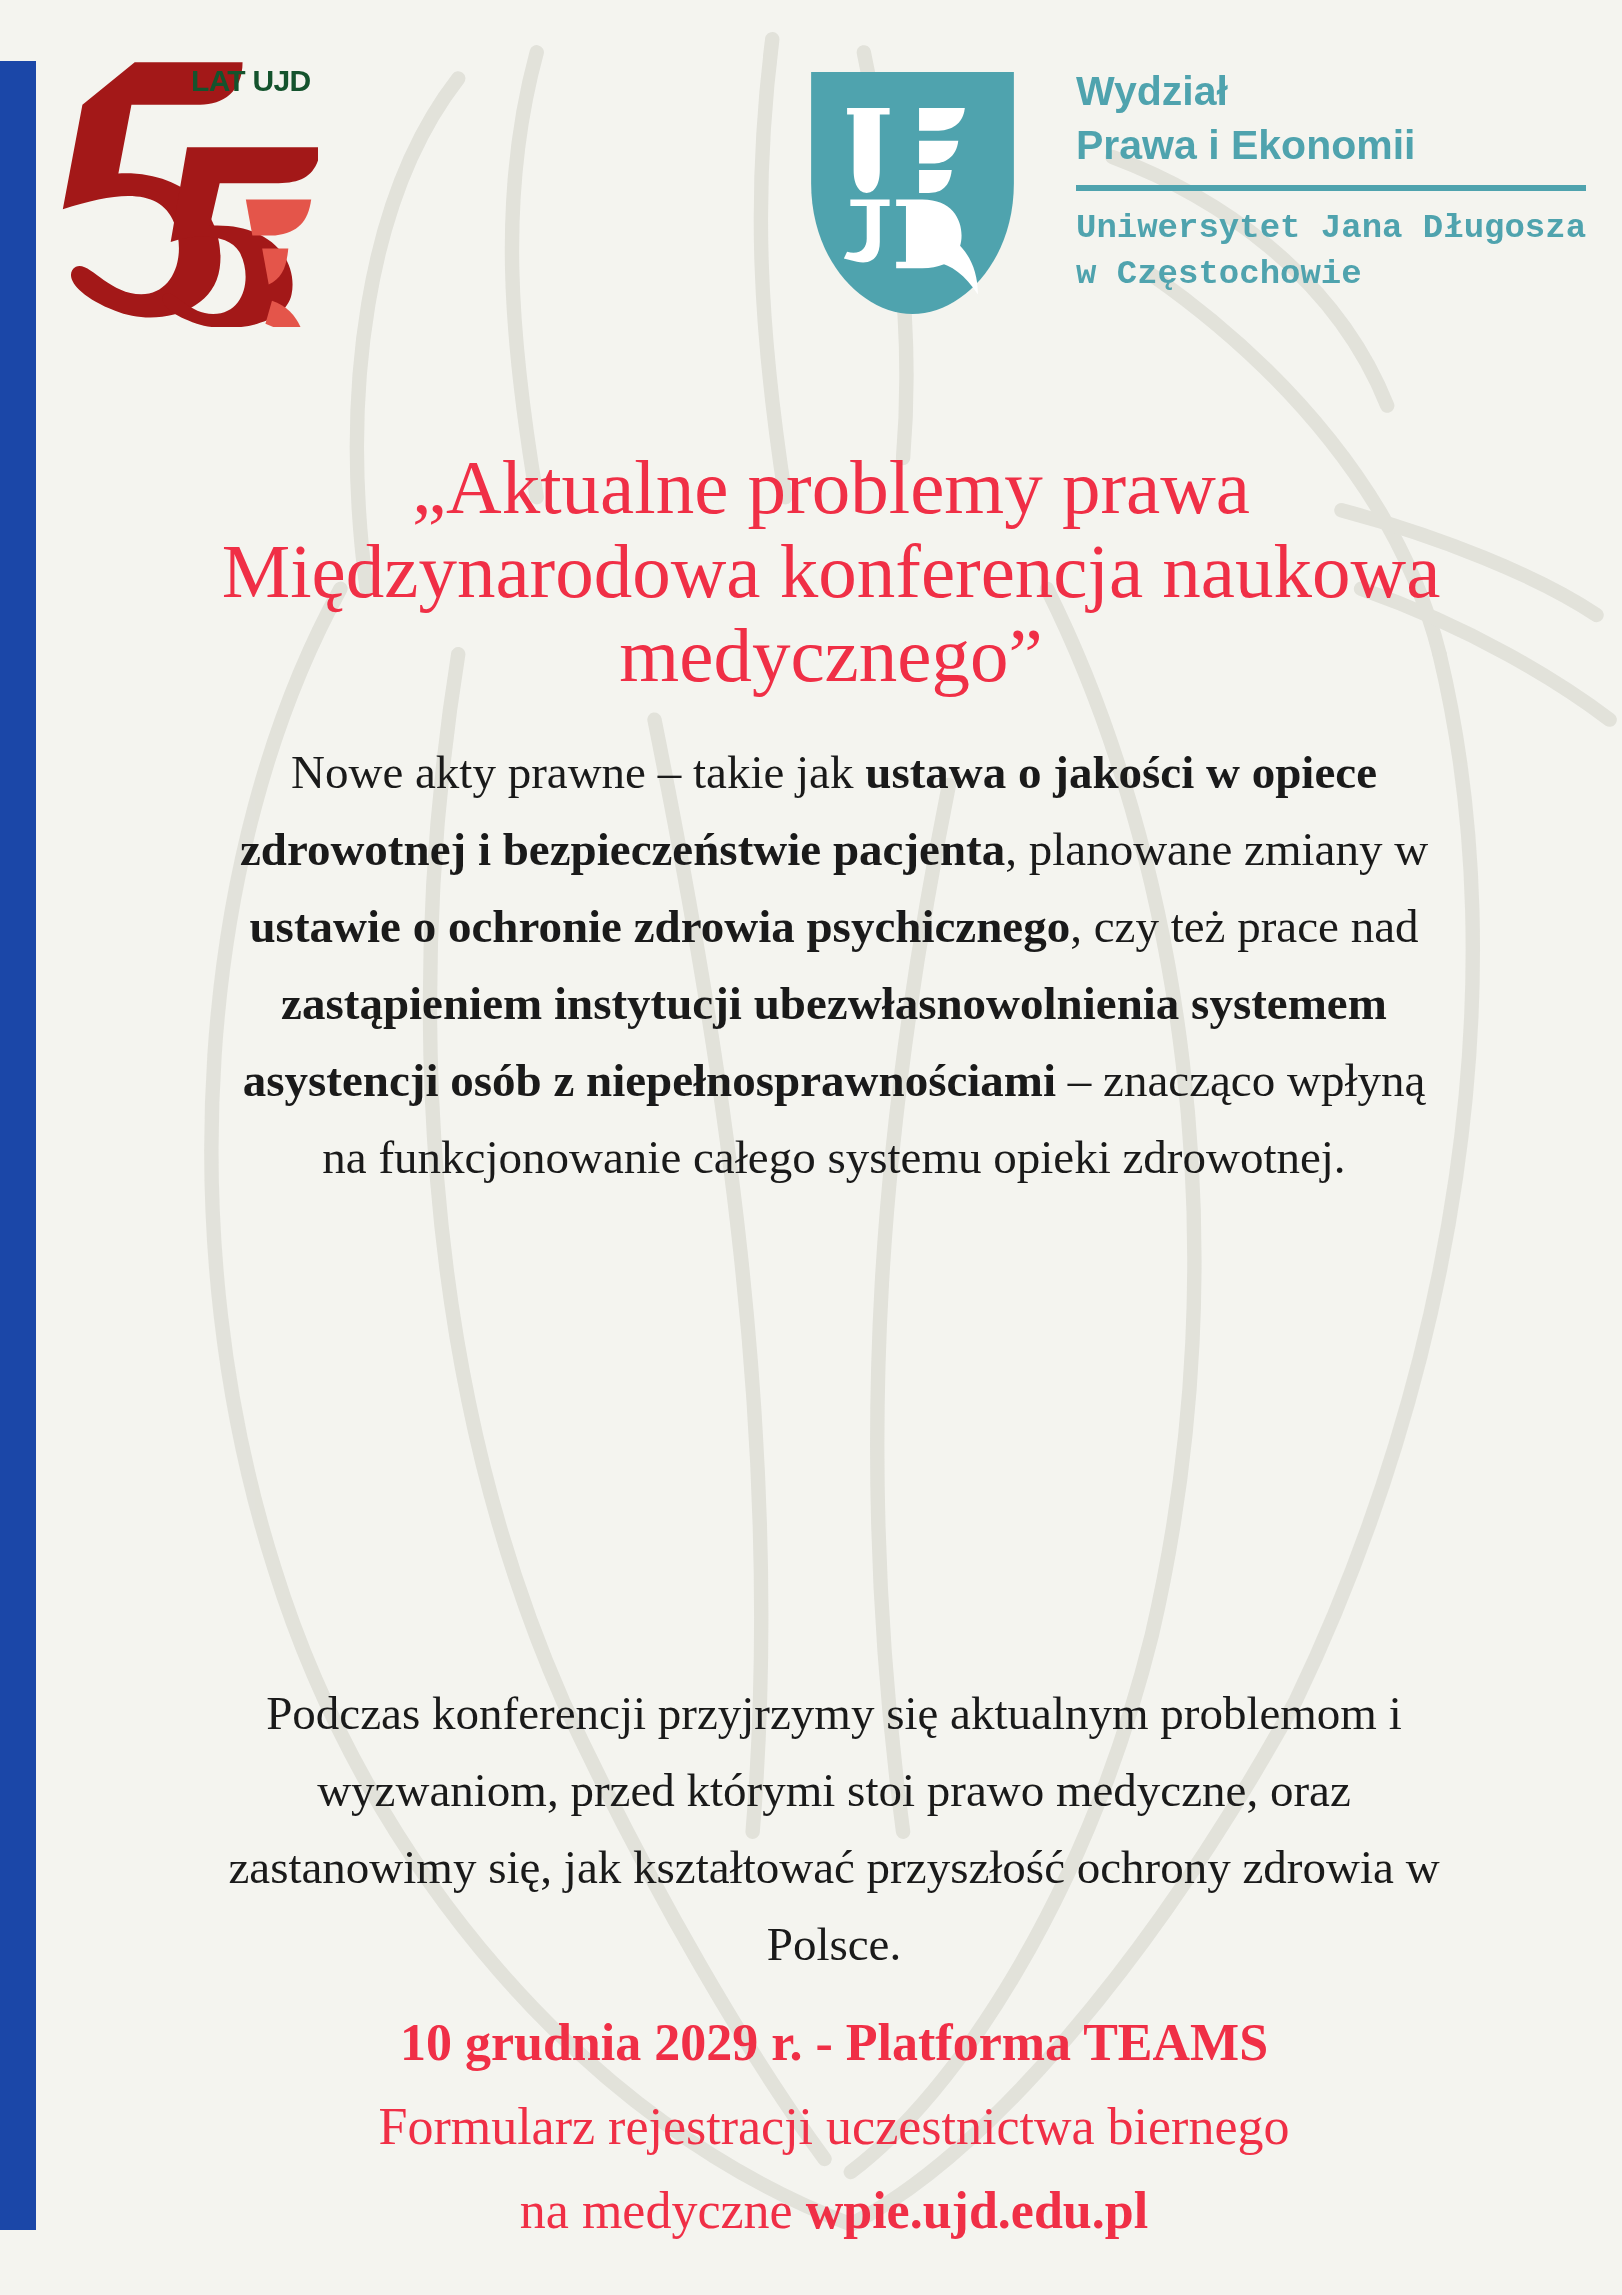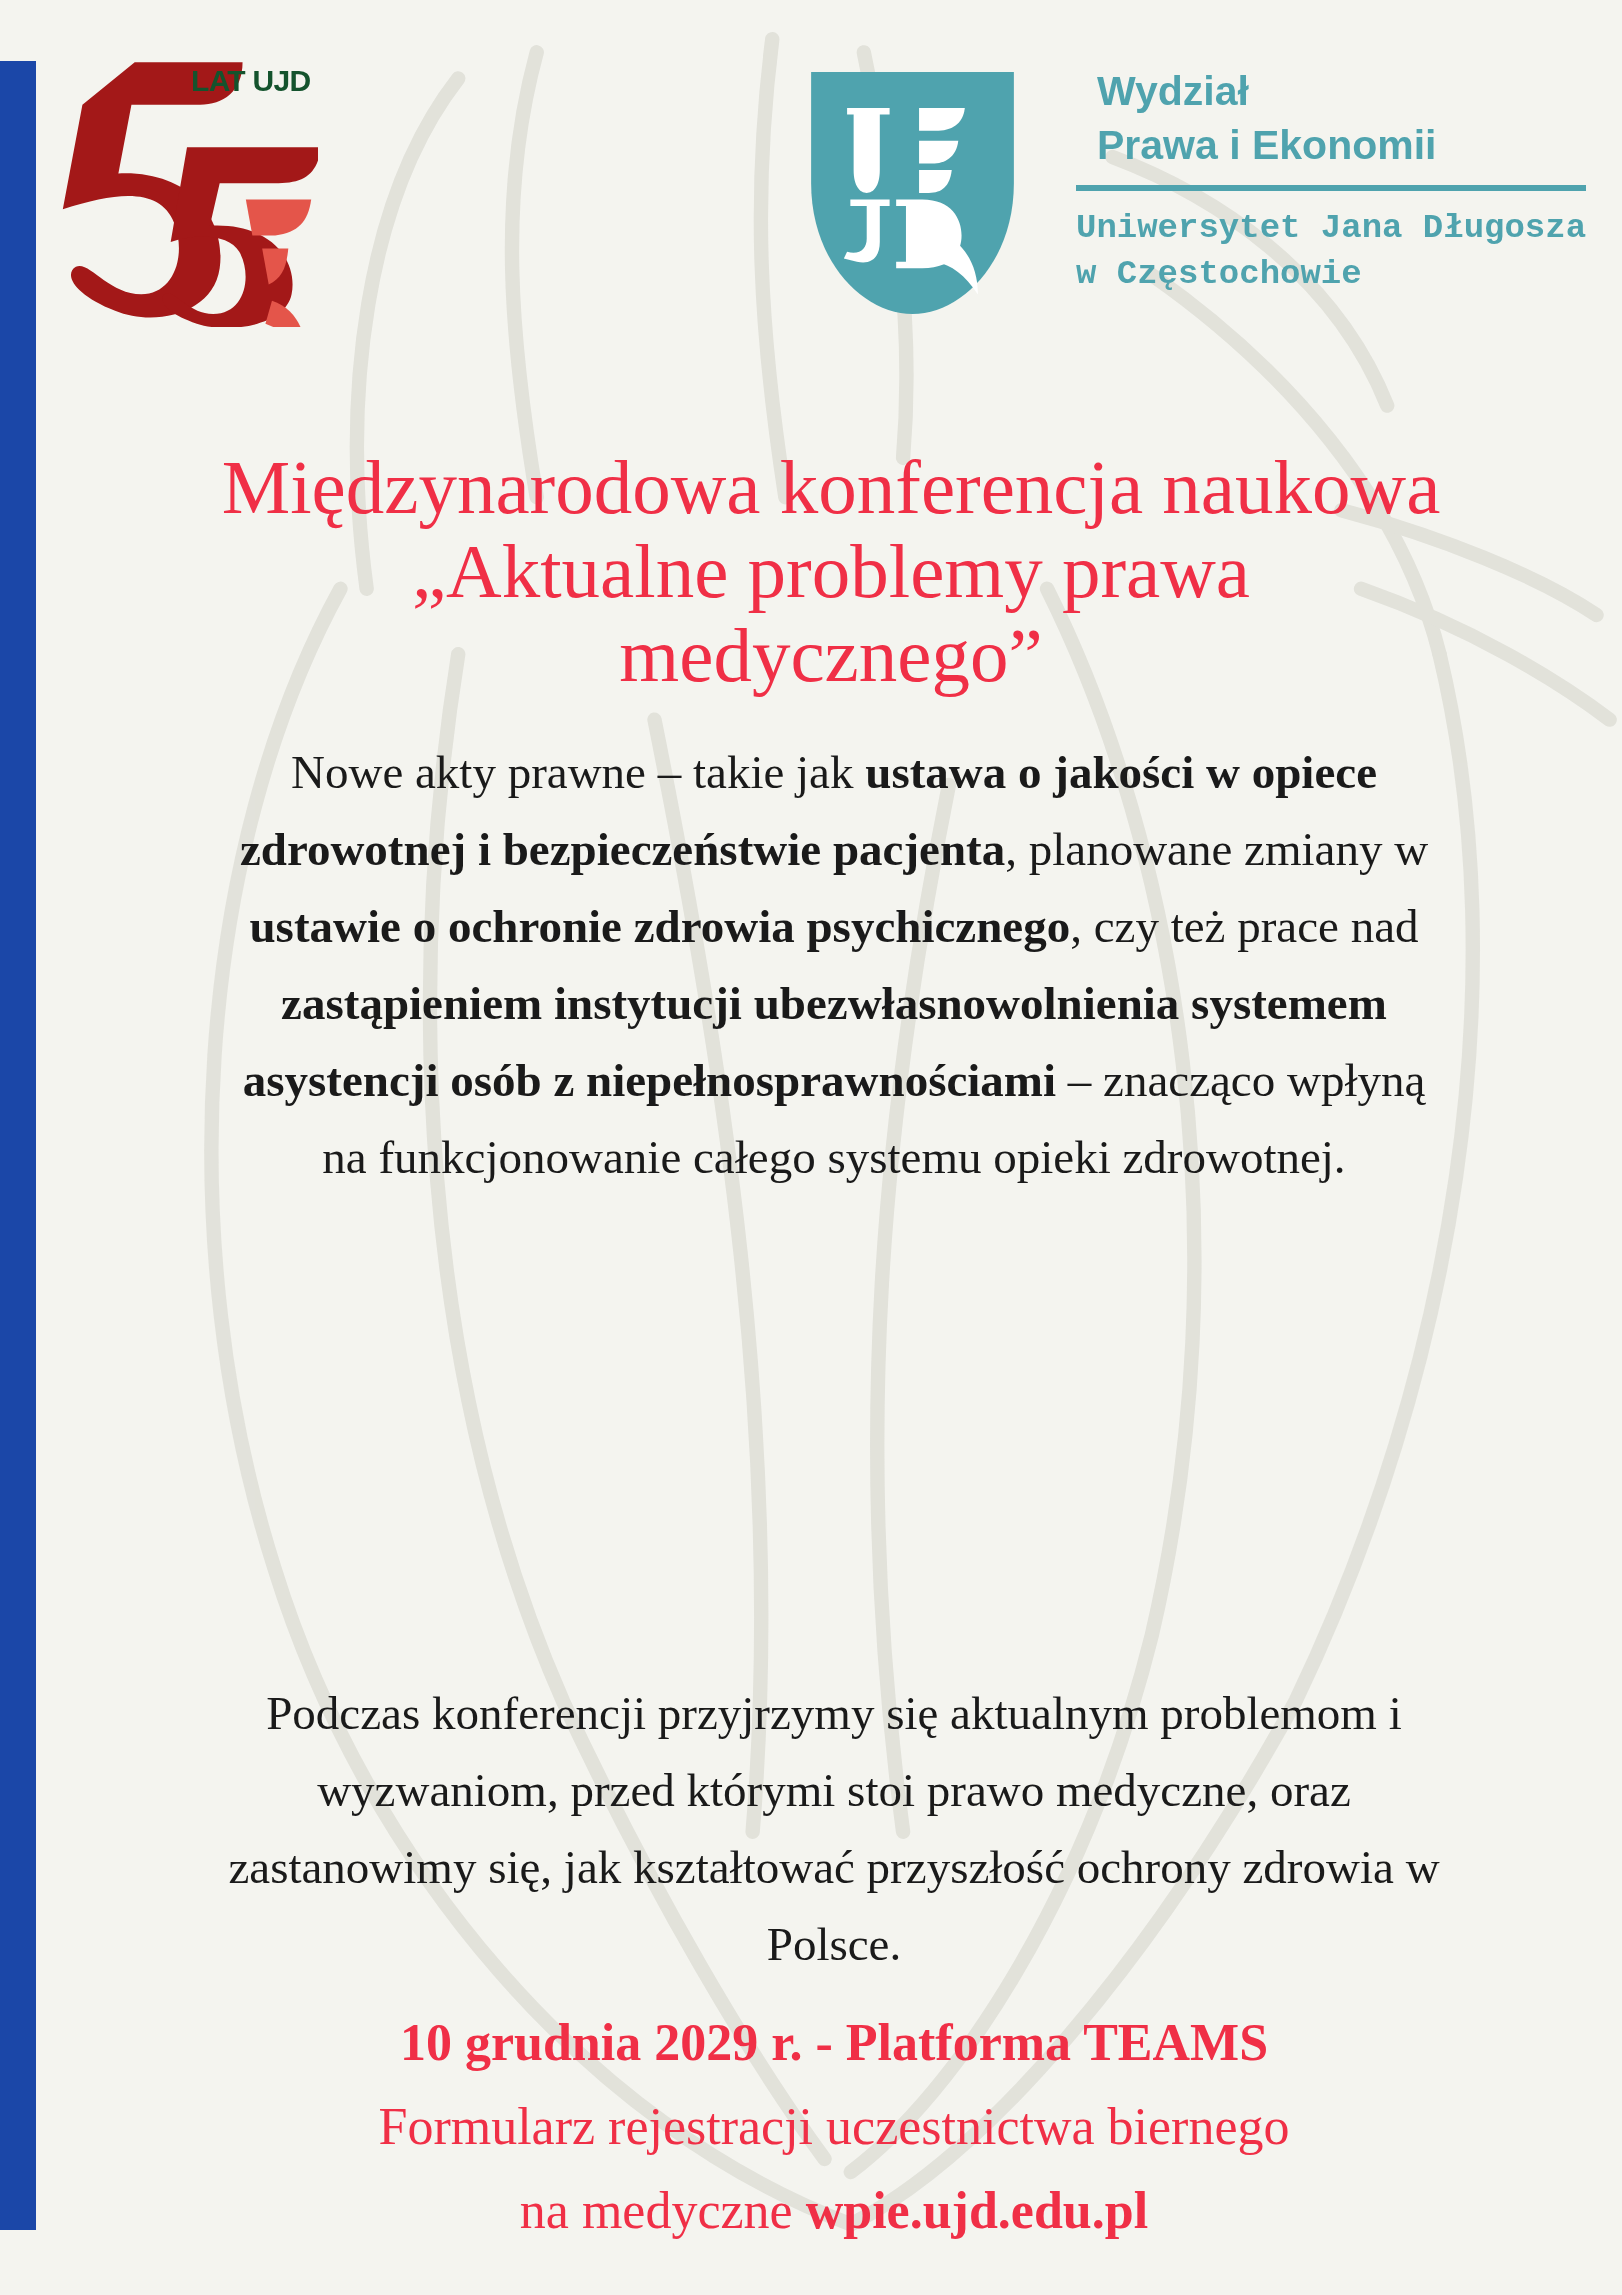--- a/index.html
+++ b/index.html
@@ -3,21 +3,21 @@
 <meta charset="utf-8">
 <style>
   html, body { margin:0; padding:0; }
   body { width:1623px; height:2295px; background:#F4F4EF; position:relative; overflow:hidden; font-family:"Liberation Serif", "DejaVu Serif", serif; }
   .watermark { position:absolute; left:0; top:0; width:1623px; height:2295px; pointer-events:none; }
   .side-bar { position:absolute; left:0; top:61px; width:36px; height:2169px; background:#1B47A8; }
   .logo55 { position:absolute; left:56px; top:59px; width:262px; height:268px; }
   .logo55-text { position:absolute; left:191px; top:64px; font-family:"Liberation Sans", sans-serif; font-weight:bold; font-size:30px; color:#14532d; letter-spacing:-0.7px; }
   .faculty-logo { position:absolute; left:811px; top:72px; width:203px; height:242px; }
   .faculty-text { position:absolute; left:1076px; top:64px; color:#4FA3AE; font-family:"Liberation Sans", sans-serif; }
-  .faculty-name { font-weight:bold; font-size:41px; line-height:54px;margin-left:21px; }
+  .faculty-name { font-weight:bold; font-size:41px; line-height:54px; }
   .faculty-rule { width:510px; height:5.9px; background:#4FA3AE; margin:13px 0 14.4px; }
   .uni-name { font-weight:bold; font-size:34px; line-height:46px;font-family:Liberation Mono, monospace; }
   .title { position:absolute; left:39px; width:1584px; top:445px; text-align:center; color:#F02F46; font-size:77px; line-height:84px; }
   .body { position:absolute; left:196px; width:1276px; text-align:center; color:#1A1A1A; font-size:47px; line-height:77px; }
   .p1 { top:734px; }
   .p2 { top:1675px; }
   b { font-weight:bold; }
   .footer { position:absolute; left:196px; width:1276px; text-align:center; color:#F02F46; font-size:52px; line-height:84px; top:2001px; }
   .footer .date { font-weight:bold; }
 </style>
@@ -68,22 +68,22 @@
 </svg>
 <div class="faculty-text">
   <div class="faculty-name">Wydział</div>
   <div class="faculty-name">Prawa i Ekonomii</div>
   <div class="faculty-rule"></div>
   <div class="uni-name">Uniwersytet Jana Długosza</div>
   <div class="uni-name">w Częstochowie</div>
 </div>
 
 <div class="title">
+  <div>„Aktualne problemy prawa</div>
   <div>Międzynarodowa konferencja naukowa</div>
-  <div>„Aktualne problemy prawa</div>
   <div>medycznego”</div>
 </div>
 
 <div class="body p1">
   <div style="padding:0 26px;"><span>Nowe akty prawne – takie jak </span><b>ustawa o jakości w opiece zdrowotnej i bezpieczeństwie pacjenta</b><span>, planowane zmiany w </span><b>ustawie o ochronie zdrowia psychicznego</b><span>, czy też prace nad </span><b>zastąpieniem instytucji ubezwłasnowolnienia systemem asystencji osób z niepełnosprawnościami</b><span> – znacząco wpłyną na funkcjonowanie całego systemu opieki zdrowotnej.</span></div>
 </div>
 
 <div class="body p2">Podczas konferencji przyjrzymy się aktualnym problemom i wyzwaniom, przed którymi stoi prawo medyczne, oraz zastanowimy się, jak kształtować przyszłość ochrony zdrowia w Polsce.</div>
 
 <div class="footer">

